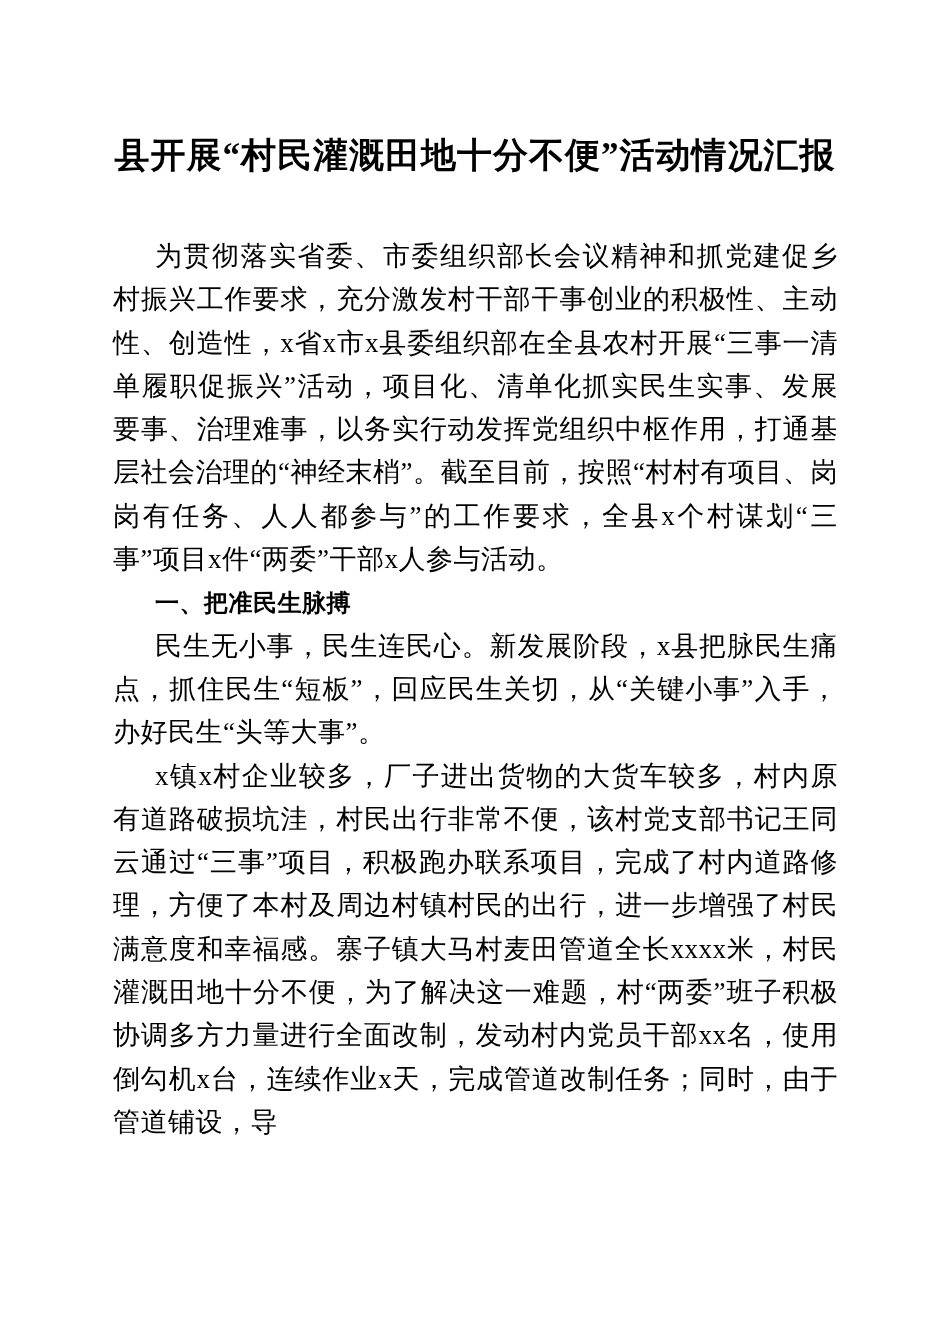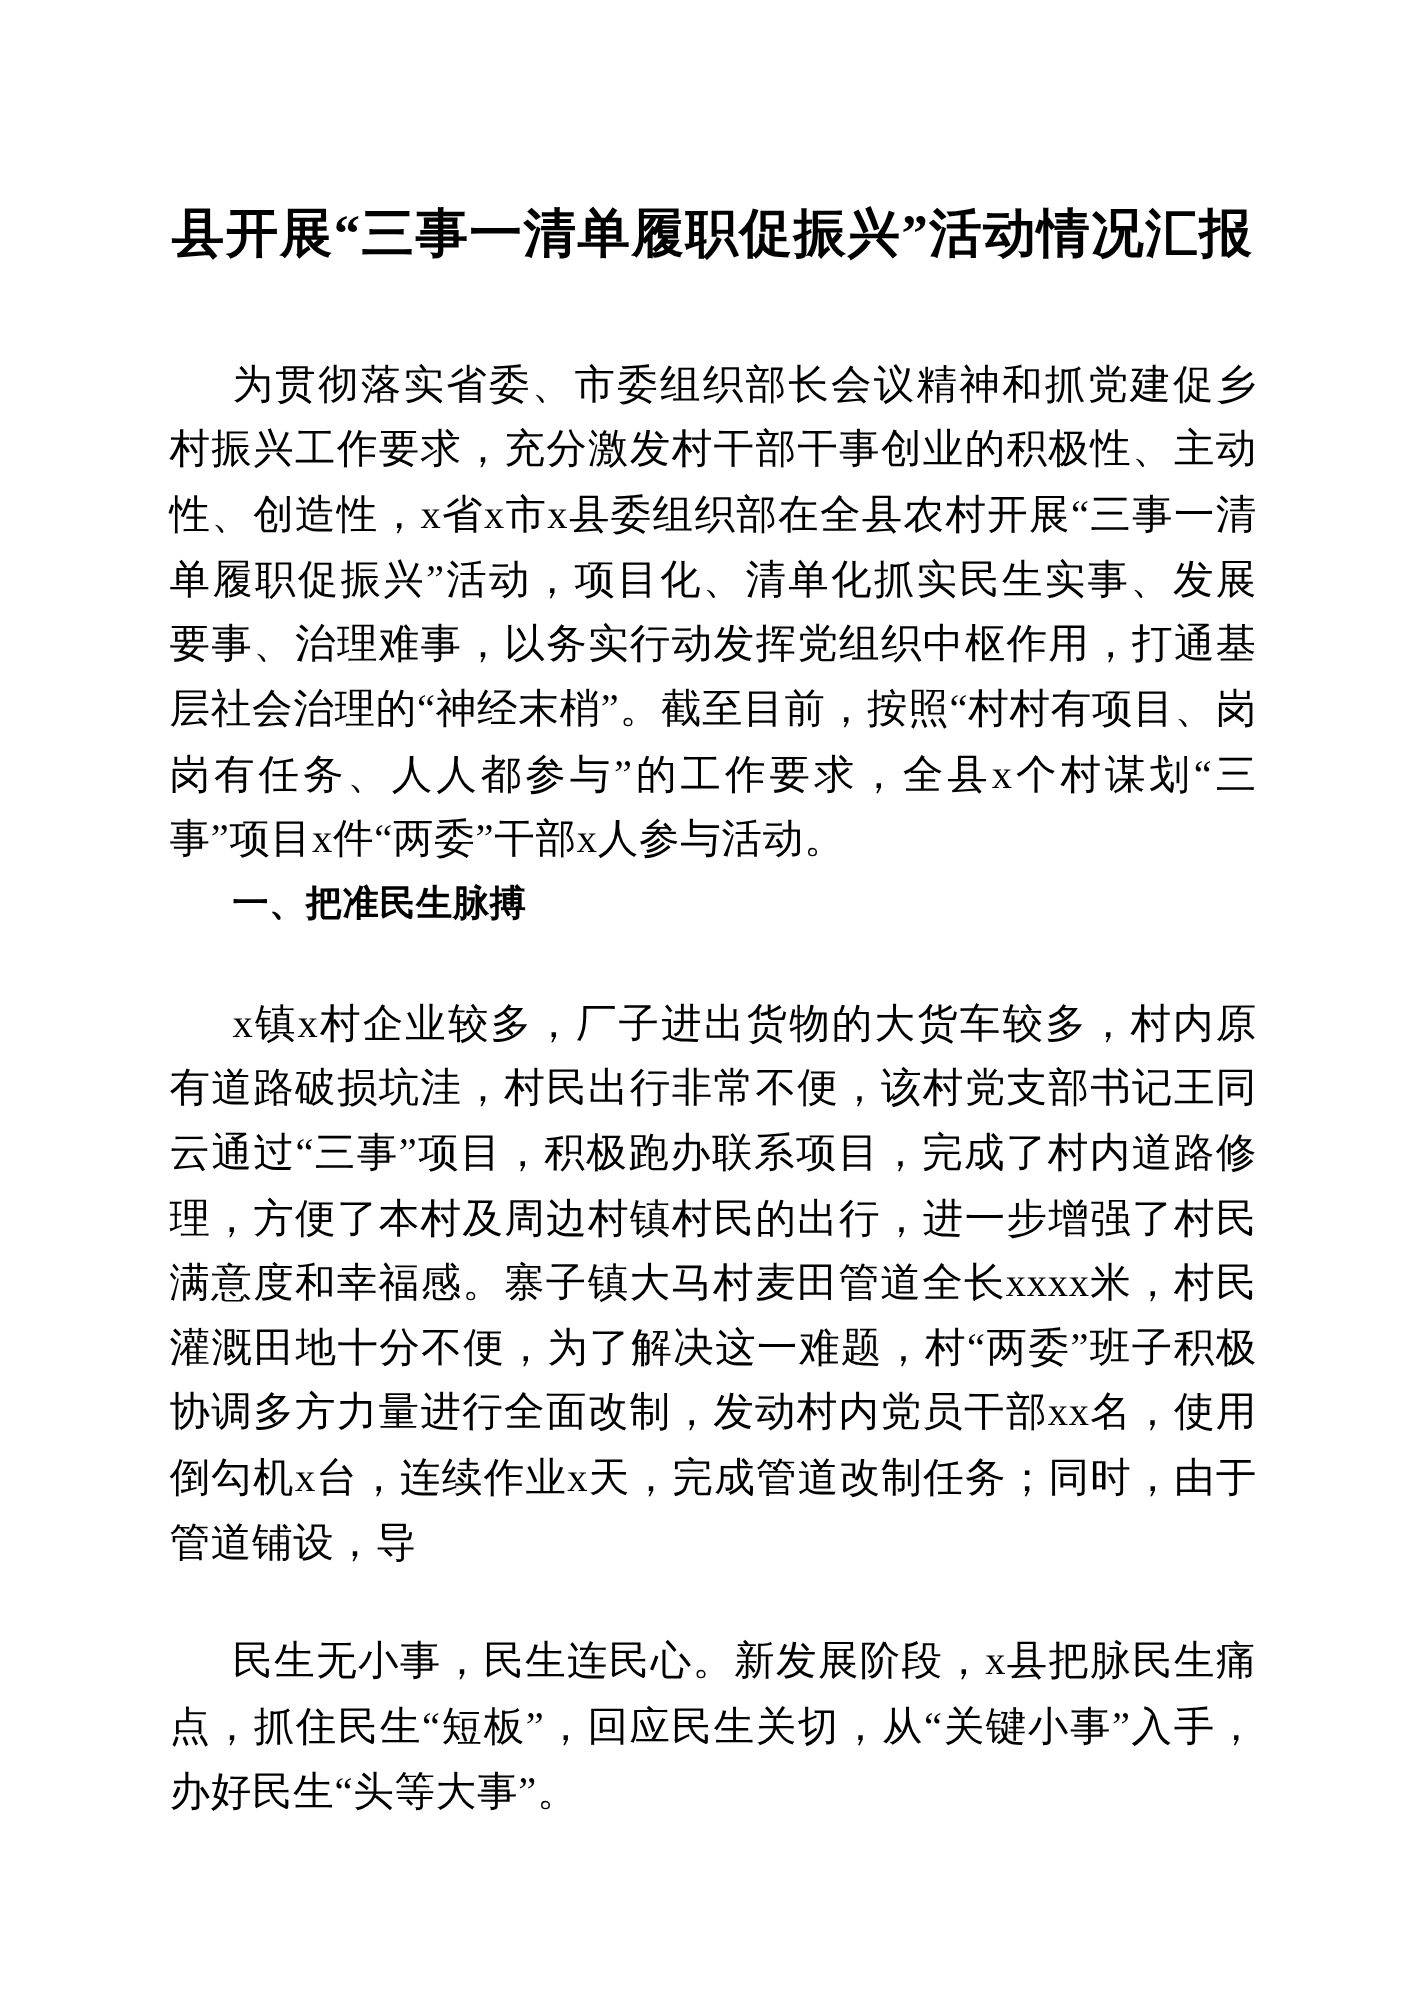--- a/index.html
+++ b/index.html
@@ -34,33 +34,32 @@
     font-size: 27px;
     line-height: 43.3px;
     text-align: justify;
     text-indent: 42px;
     letter-spacing: 0.5px;
     word-break: break-all;
   }
   .doc-content p.body {
     font-family: "Liberation Serif", serif;
     font-weight: normal;
-    margin-top: 36px;
   }
   .doc-content p.heading {
     font-family: "Liberation Sans", sans-serif;
     font-weight: bold;
     font-size: 24px;
     text-align: left;
   }
 </style>
 </head>
 <body>
 
 <div class="page">
-  <h1 class="doc-title">县开展“三事一清单履职促振兴”活动情况汇报</h1>
+  <h1 class="doc-title">县开展“村民灌溉田地十分不便”活动情况汇报</h1>
   <div class="doc-content" id="doc-content">
       <p class="body">为贯彻落实省委、市委组织部长会议精神和抓党建促乡村振兴工作要求，充分激发村干部干事创业的积极性、主动性、创造性，x省x市x县委组织部在全县农村开展“三事一清单履职促振兴”活动，项目化、清单化抓实民生实事、发展要事、治理难事，以务实行动发挥党组织中枢作用，打通基层社会治理的“神经末梢”。截至目前，按照“村村有项目、岗岗有任务、人人都参与”的工作要求，全县x个村谋划“三事”项目x件“两委”干部x人参与活动。</p>
       <p class="heading">一、把准民生脉搏</p>
+      <p class="body">民生无小事，民生连民心。新发展阶段，x县把脉民生痛点，抓住民生“短板”，回应民生关切，从“关键小事”入手，办好民生“头等大事”。</p>
       <p class="body">x镇x村企业较多，厂子进出货物的大货车较多，村内原有道路破损坑洼，村民出行非常不便，该村党支部书记王同云通过“三事”项目，积极跑办联系项目，完成了村内道路修理，方便了本村及周边村镇村民的出行，进一步增强了村民满意度和幸福感。寨子镇大马村麦田管道全长xxxx米，村民灌溉田地十分不便，为了解决这一难题，村“两委”班子积极协调多方力量进行全面改制，发动村内党员干部xx名，使用倒勾机x台，连续作业x天，完成管道改制任务；同时，由于管道铺设，导</p>
-      <p class="body">民生无小事，民生连民心。新发展阶段，x县把脉民生痛点，抓住民生“短板”，回应民生关切，从“关键小事”入手，办好民生“头等大事”。</p>
     </div>
 </div>
 
 </body></html>

